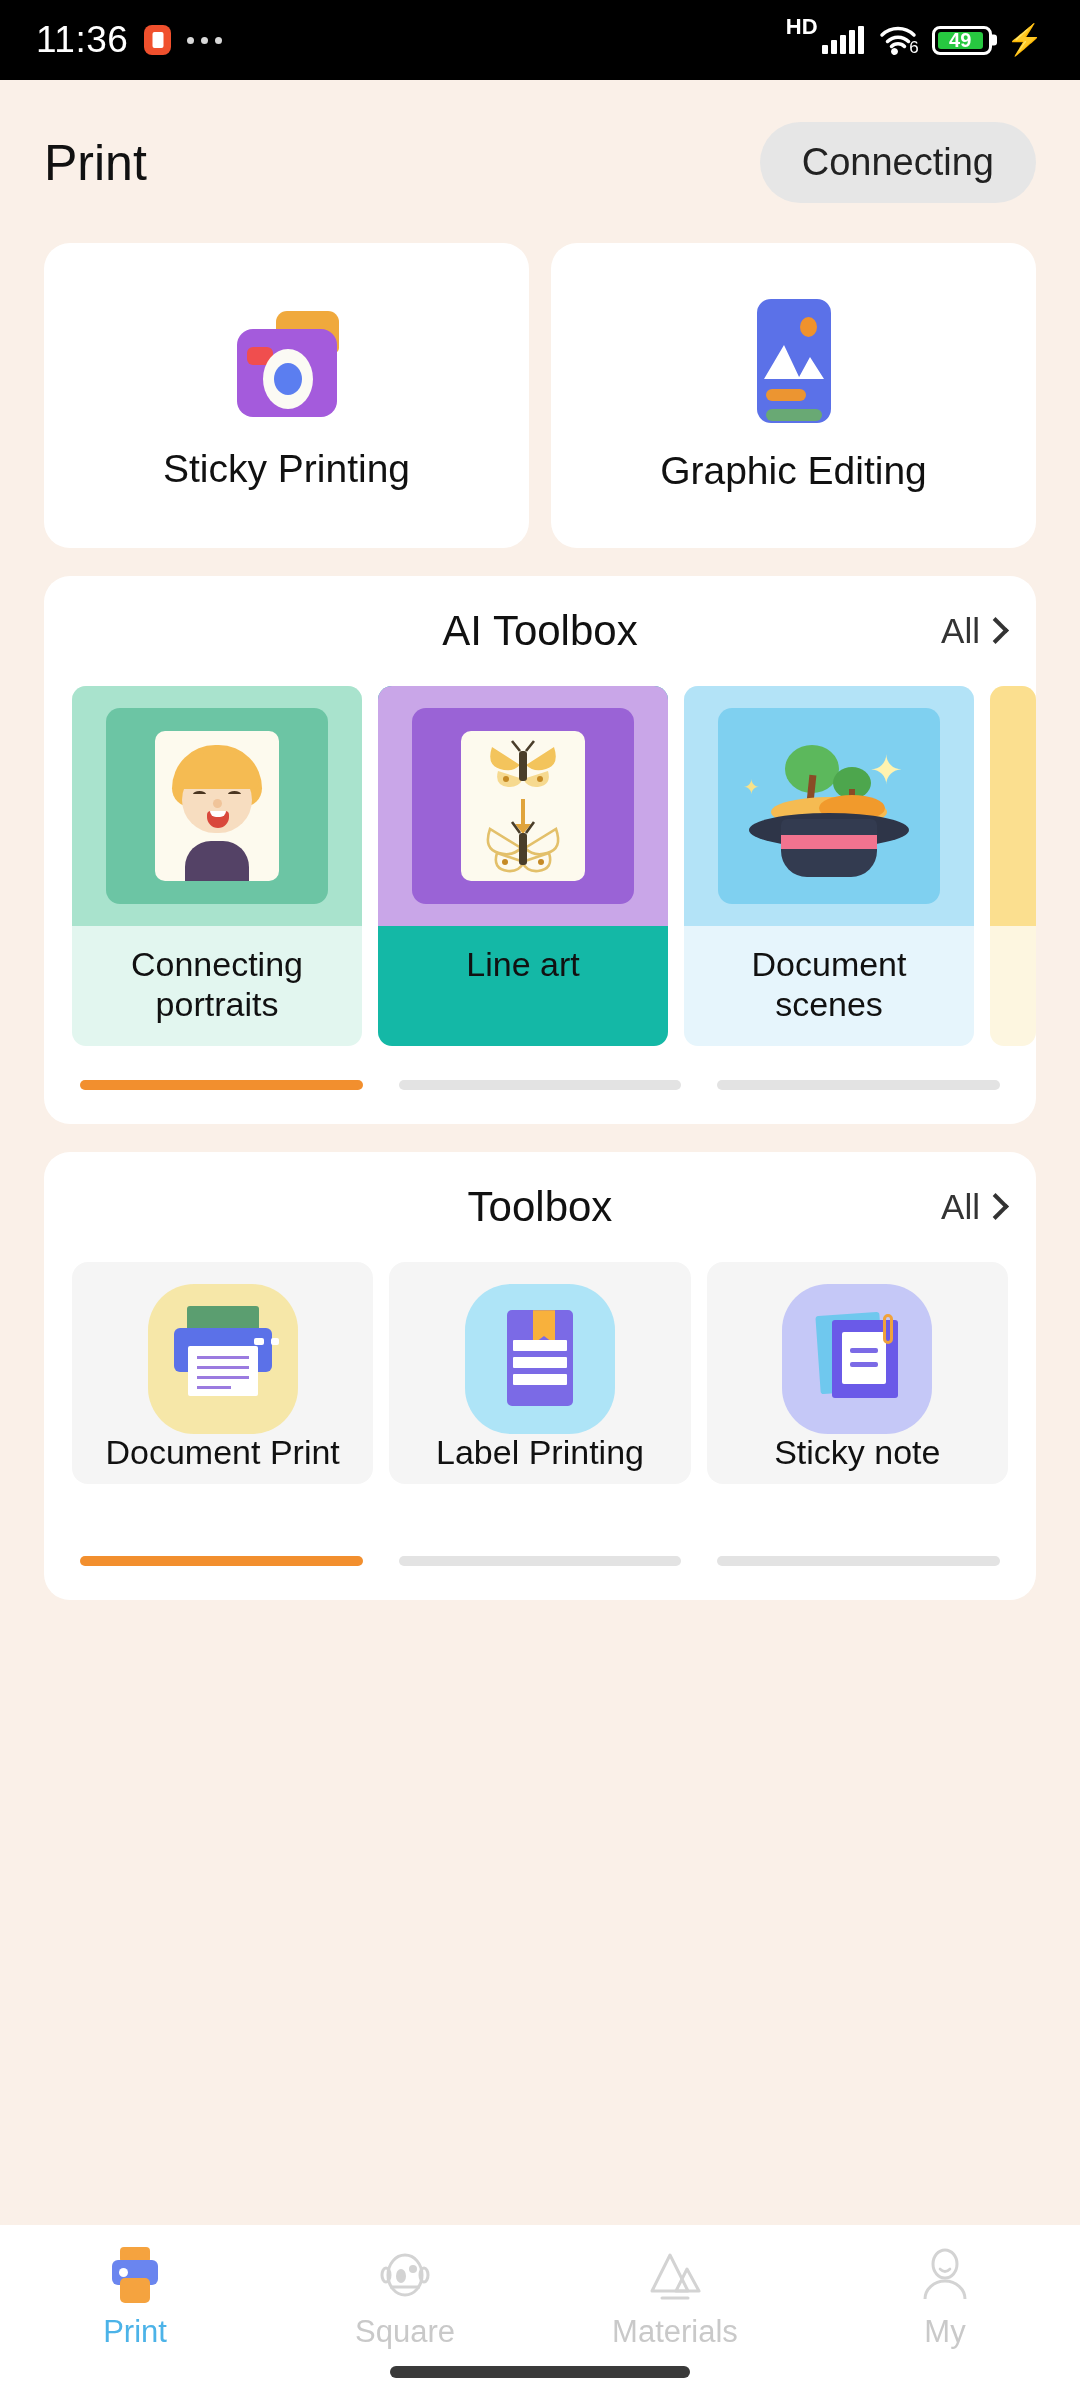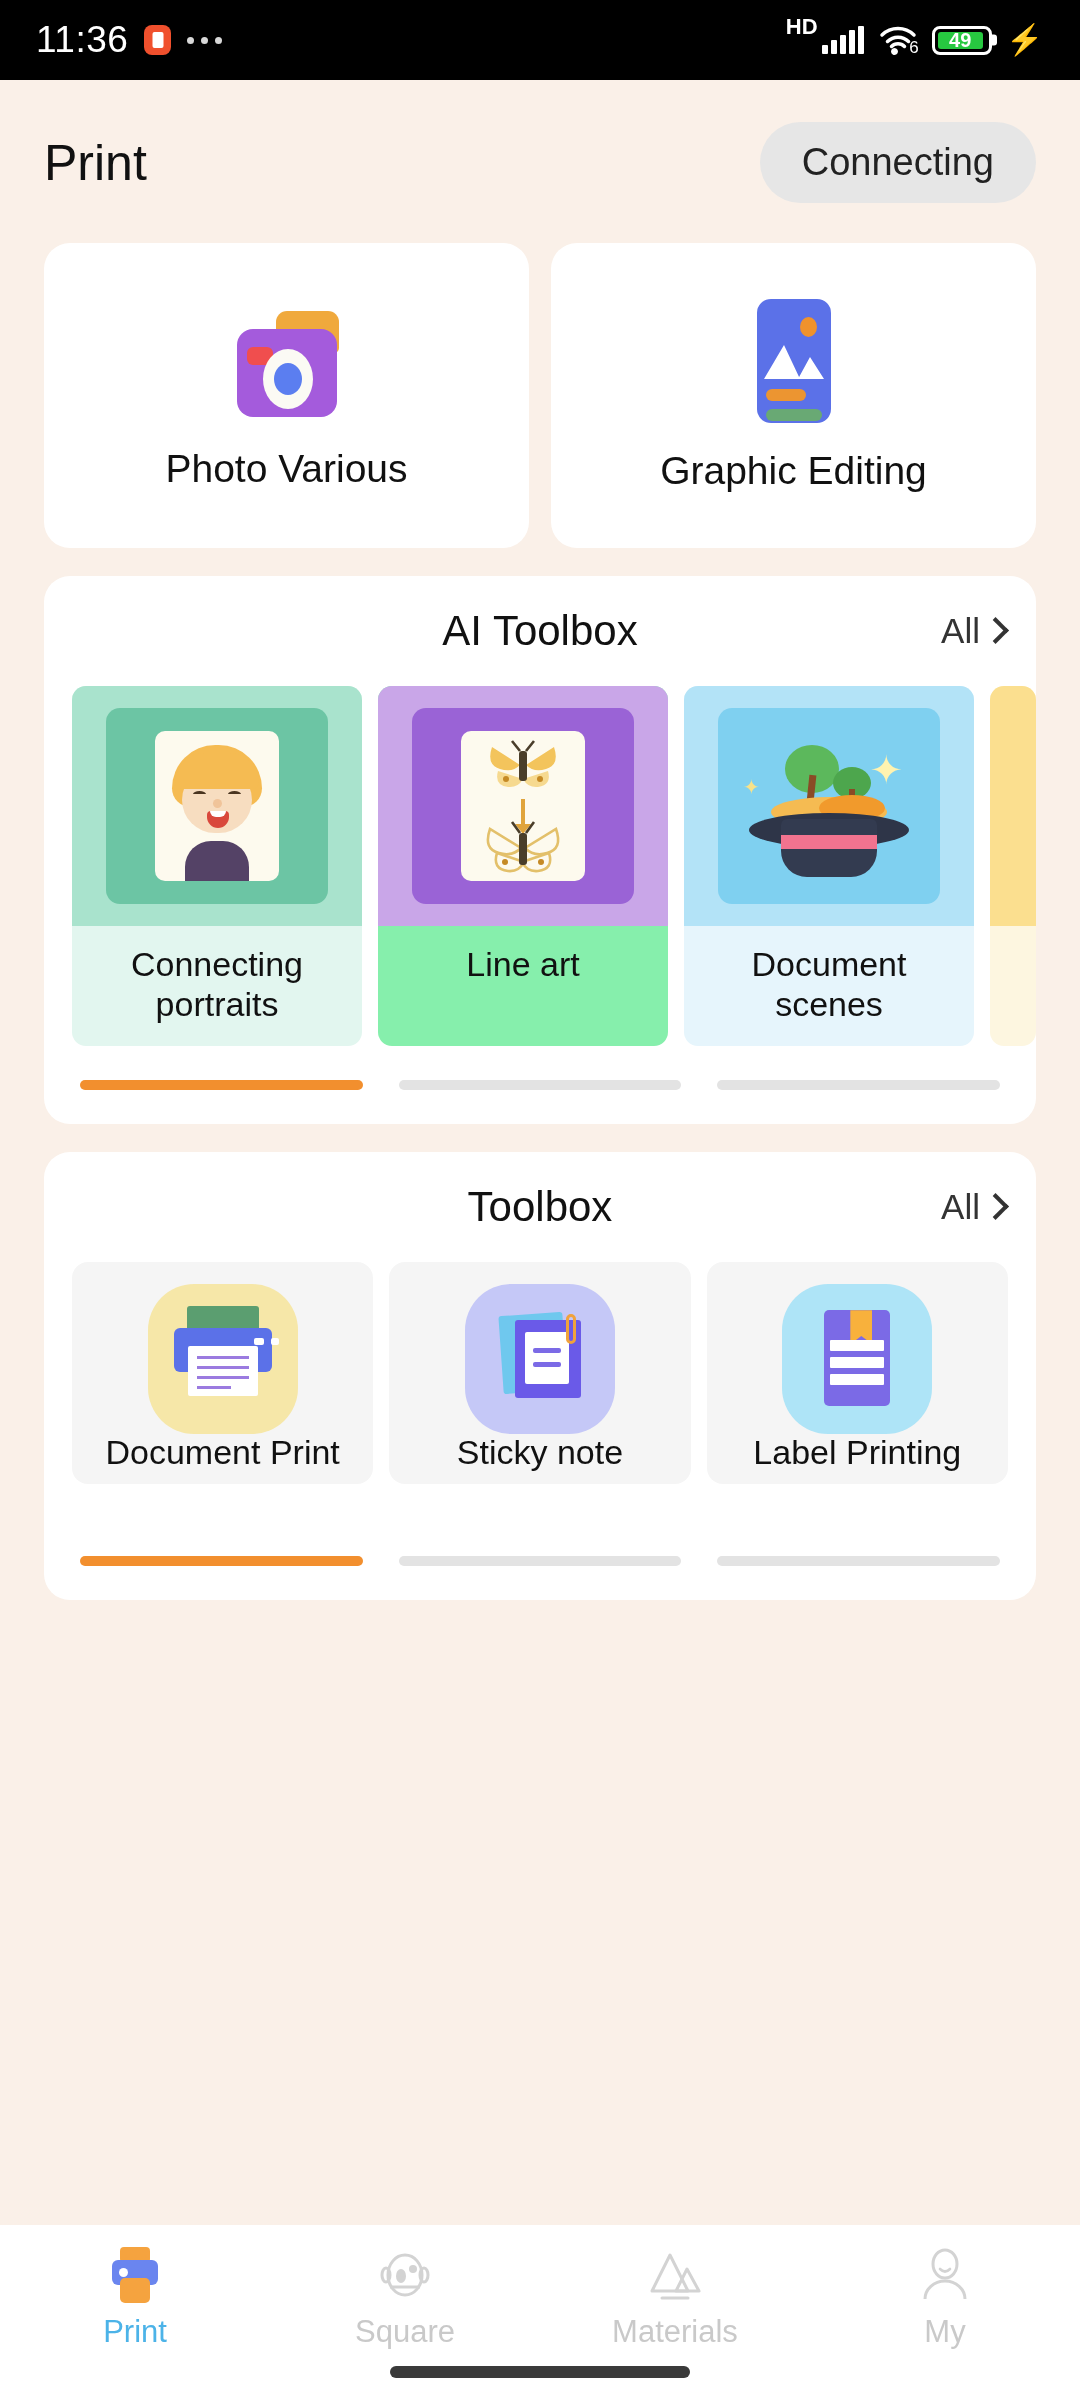--- a/index.html
+++ b/index.html
@@ -271,21 +271,21 @@
     <div class="top-row">
 
       <div class="big-card">
         <div class="ico-camera">
           <span class="cam-top"></span>
           <span class="cam-body"></span>
           <span class="cam-dot"></span>
           <span class="cam-ring"></span>
           <span class="cam-lens"></span>
         </div>
-        <div class="lbl">Photo Various</div>
+        <div class="lbl">Sticky Printing</div>
       </div>
 
       <div class="big-card">
         <div class="ico-pic">
           <span class="pic-sun"></span>
           <svg class="pic-mt" viewBox="0 0 64 42">
               <path d="M2 42 L22 8 L38 42 Z M36 42 L48 20 L62 42 Z" fill="#fff"></path>
             </svg>
           <span class="pic-bar1"></span>
           <span class="pic-bar2"></span>
@@ -317,21 +317,21 @@
                   <span class="eye r"></span>
                 <span class="nose"></span>
                 <span class="mouth"></span>
                 <span class="body-t"></span>
               </div>
             </div>
           </div>
           <div class="ai-name">Connecting portraits</div>
         </div>
 
-        <div class="ai-card" style="background:#86efac">
+        <div class="ai-card" style="background:#14b8a6">
           <div class="ai-thumb" style="background:#c9a6e8">
             <div class="ai-inner" style="background:#9a63d6">
               <div class="ai-photo">
                 <svg class="bfly top" width="78" height="52" viewBox="0 0 78 52">
                   <path d="M8 8 q-6 18 8 22 q12 4 20 -4 z" fill="#f3c45c"></path>
                   <path d="M70 8 q6 18 -8 22 q-12 4 -20 -4 z" fill="#f3c45c"></path>
                   <path d="M14 32 q-4 14 10 16 q10 1 15 -8 z" fill="#f6d98f"></path>
                   <path d="M64 32 q4 14 -10 16 q-10 1 -15 -8 z" fill="#f6d98f"></path>
                   <rect x="35" y="12" width="8" height="30" rx="3" fill="#4a3e2a"></rect>
                   <path d="M36 12 L28 2 M42 12 L50 2" stroke="#4a3e2a" stroke-width="2.6" fill="none"></path>
@@ -411,43 +411,43 @@
                 <i></i>
                 <i></i>
                 <i></i>
                 <i></i>
               </span>
           </div>
           <div class="tb-name">Document Print</div>
         </div>
 
         <div class="tb-card">
+          <div class="tb-icon" style="background:#aee4f7">
+            <span class="lb-doc"></span>
+            <span class="lb-ribbon"></span>
+            <span class="lb-line a"></span>
+            <span class="lb-line b"></span>
+            <span class="lb-line c"></span>
+          </div>
+          <div class="tb-name">Label Printing</div>
+        </div>
+
+        <div class="tb-card">
           <div class="tb-icon" style="background:#c5c8f7">
             <span class="st-blue"></span>
             <span class="st-purple"></span>
             <span class="st-white">
                 <i></i>
                 <i></i>
               </span>
             <span class="st-clip"></span>
           </div>
           <div class="tb-name">Sticky note</div>
         </div>
 
-        <div class="tb-card">
-          <div class="tb-icon" style="background:#aee4f7">
-            <span class="lb-doc"></span>
-            <span class="lb-ribbon"></span>
-            <span class="lb-line a"></span>
-            <span class="lb-line b"></span>
-            <span class="lb-line c"></span>
-          </div>
-          <div class="tb-name">Label Printing</div>
-        </div>
-
       </div>
 
       <div class="pager" style="padding-top:72px">
         <i class="on"></i>
         <i></i>
         <i></i>
       </div>
     </div>
 
   </div>

